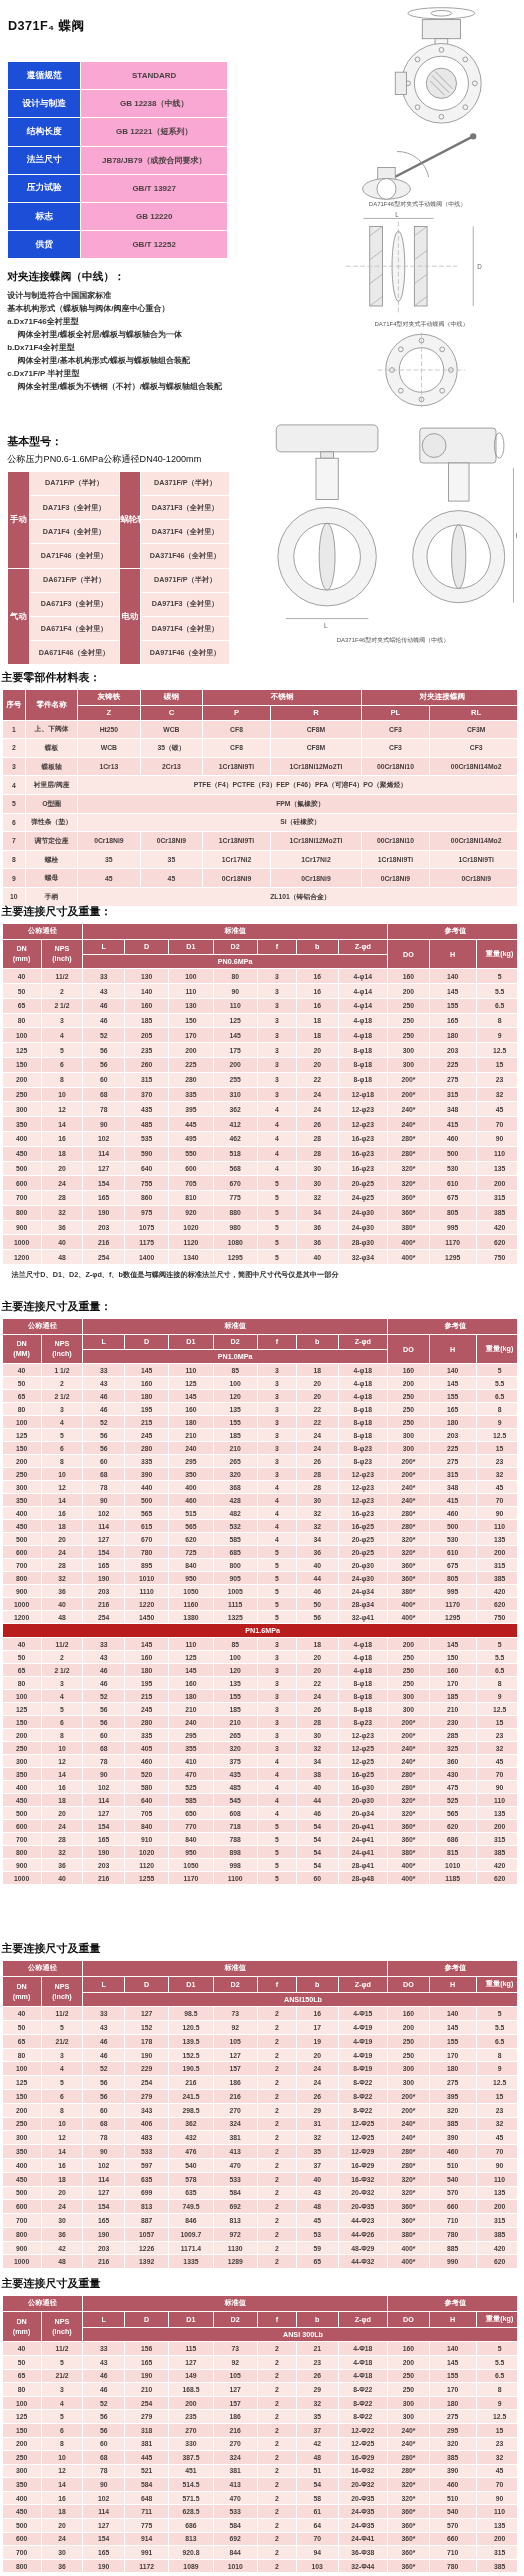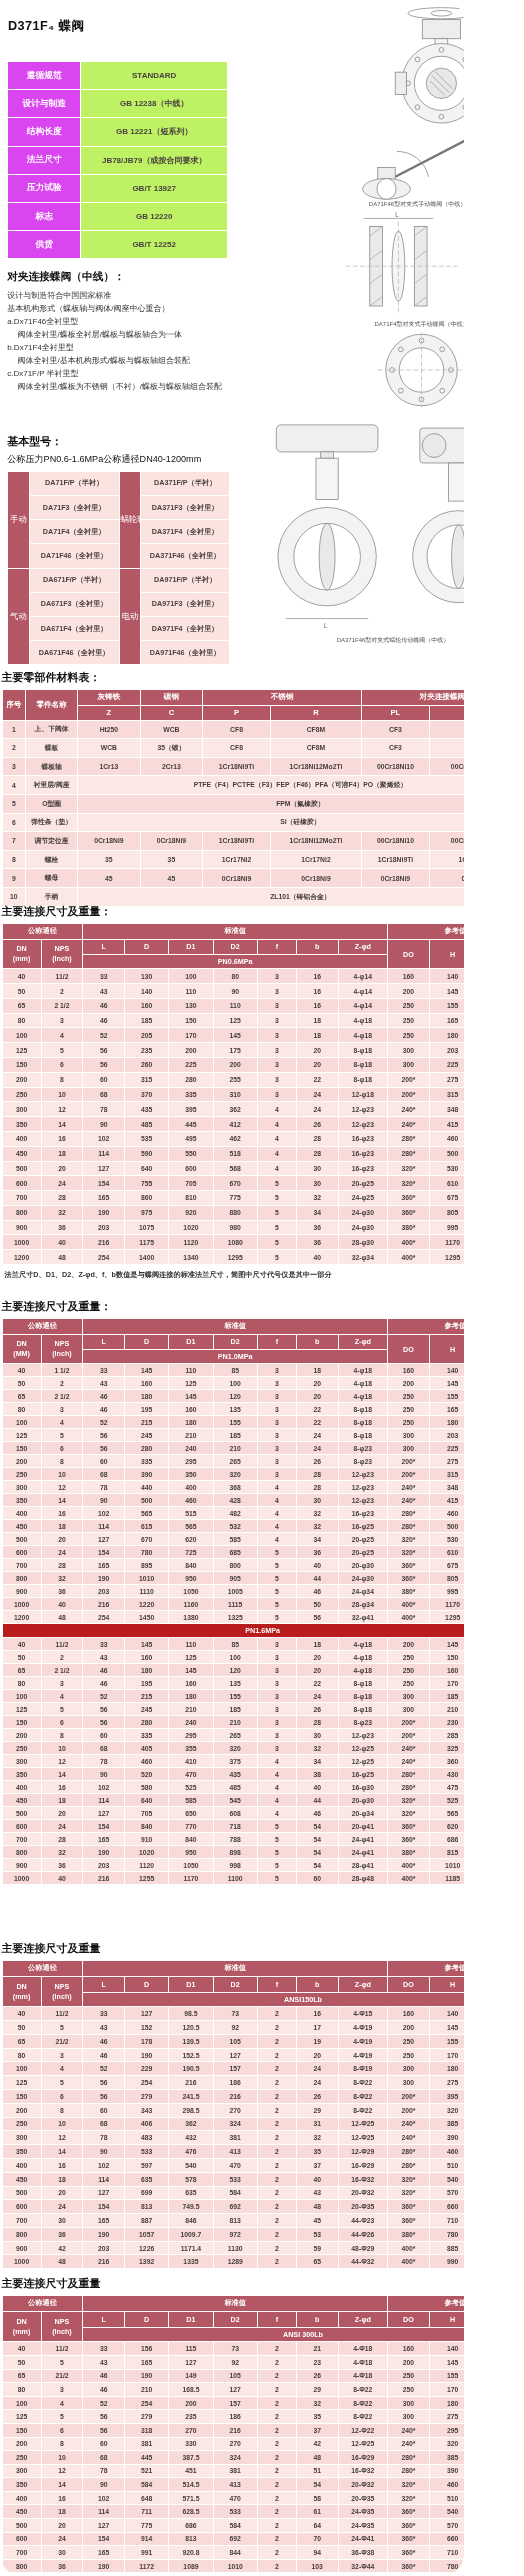--- a/index.html
+++ b/index.html
@@ -1,51 +1,51 @@
 <!DOCTYPE html>
 <html style="font-size:12.7px"><head>
 <meta charset="utf-8">
 <style>
   html,body{margin:0;padding:0;background:#fff;}
-  #page{position:relative;width:464px;height:2576px;background:#fff;overflow:hidden;
-        font-family:"Liberation Sans",sans-serif;color:#222;border-radius:22px;}
+  #page{position:relative;width:517px;height:2576px;background:#fff;overflow:hidden;
+        font-family:"Liberation Sans",sans-serif;color:#222;}
   .abs{position:absolute;}
   
   #title{font-size:12.7px;font-weight:bold;color:#111;margin:0;letter-spacing:0.4px;}
   .sec-title{font-size:11px;font-weight:bold;color:#111;margin:0 0 4px 0;}
   
   table{border-collapse:collapse;table-layout:fixed;width:100%;}
   th,td{border:0.8px solid #fff;overflow:hidden;white-space:nowrap;}
   
-  #spec th{background:#d946ef;color:#fff;font-size:8.7px;font-weight:bold;padding:7.6px 1.6px;text-align:center;}
-  #spec td{background:#bef264;color:#4a4040;font-size:8px;font-weight:bold;text-align:center;padding:7.6px 1.6px;}
+  #spec th{background:#1d4ed8;color:#fff;font-size:8.7px;font-weight:bold;padding:7.6px 1.6px;text-align:center;}
+  #spec td{background:#f9a8d4;color:#4a4040;font-size:8px;font-weight:bold;text-align:center;padding:7.6px 1.6px;}
   
   .intro-h{font-size:10.7px;font-weight:bold;color:#111;margin-bottom:4.8px;}
-  .intro-l{font-size:8px;font-weight:normal;color:#333;line-height:13px;}
+  .intro-l{font-size:8px;font-weight:bold;color:#333;line-height:13px;}
   .intro-ind{padding-left:10.3px;}
   
   #models-sub{display:flex;font-size:9.1px;font-weight:normal;color:#111;margin:2.4px 0 4.8px 0;}
-  #models th.vlab{background:#b25763;color:#fff;font-size:8.4px;font-weight:normal;word-break:break-all;
+  #models th.vlab{background:#b25763;color:#fff;font-size:8.4px;font-weight:bold;word-break:break-all;
                   line-height:1.3;padding:1.6px 0.8px;text-align:center;vertical-align:middle;}
   #models td{background:#fbe3e0;color:#4a4040;font-size:7.2px;font-weight:bold;text-align:center;padding:6.6px 0;}
   
   thead th{background:#b25763;color:#fff;font-weight:bold;text-align:center;}
   #materials-table thead th{font-size:7.6px;padding:2.4px 0.8px;}
   #materials-table td{font-size:6.8px;font-weight:bold;color:#443c3c;text-align:center;padding:3.8px 0.8px;}
   tr.r0 td{background:#f8dbd8;}
   tr.r1 td{background:#fbe8e5;}
   .dim thead th{font-size:7.2px;padding:2.4px 0.8px;}
   .dim thead th.two{white-space:pre-line;line-height:1.35;}
   .dim td{font-size:6.8px;font-weight:bold;color:#443c3c;text-align:center;}
   .dim tbody th.band{background:#b91c1c;color:#fff;font-size:7.2px;padding:2px 0.8px;}
   .p0 td{padding:3.4px 0.8px;}
   .p1 td{padding:2.5px 0.8px;}
   .p2 td{padding:2.9px 0.8px;}
   .p3 td{padding:2.8px 0.8px;}
-  .notes{margin-top:4.8px;margin-left:3px;}
+  .notes{margin-top:4.8px;margin-left:10px;}
   .note{font-size:7.2px;font-weight:bold;color:#333;line-height:1.35;}
   
   .cap{font-size:6px;color:#555;text-align:center;}
   svg text{font-family:"Liberation Sans",sans-serif;}
 </style>
 </head>
 <body>
 
 <div id="page">
 

